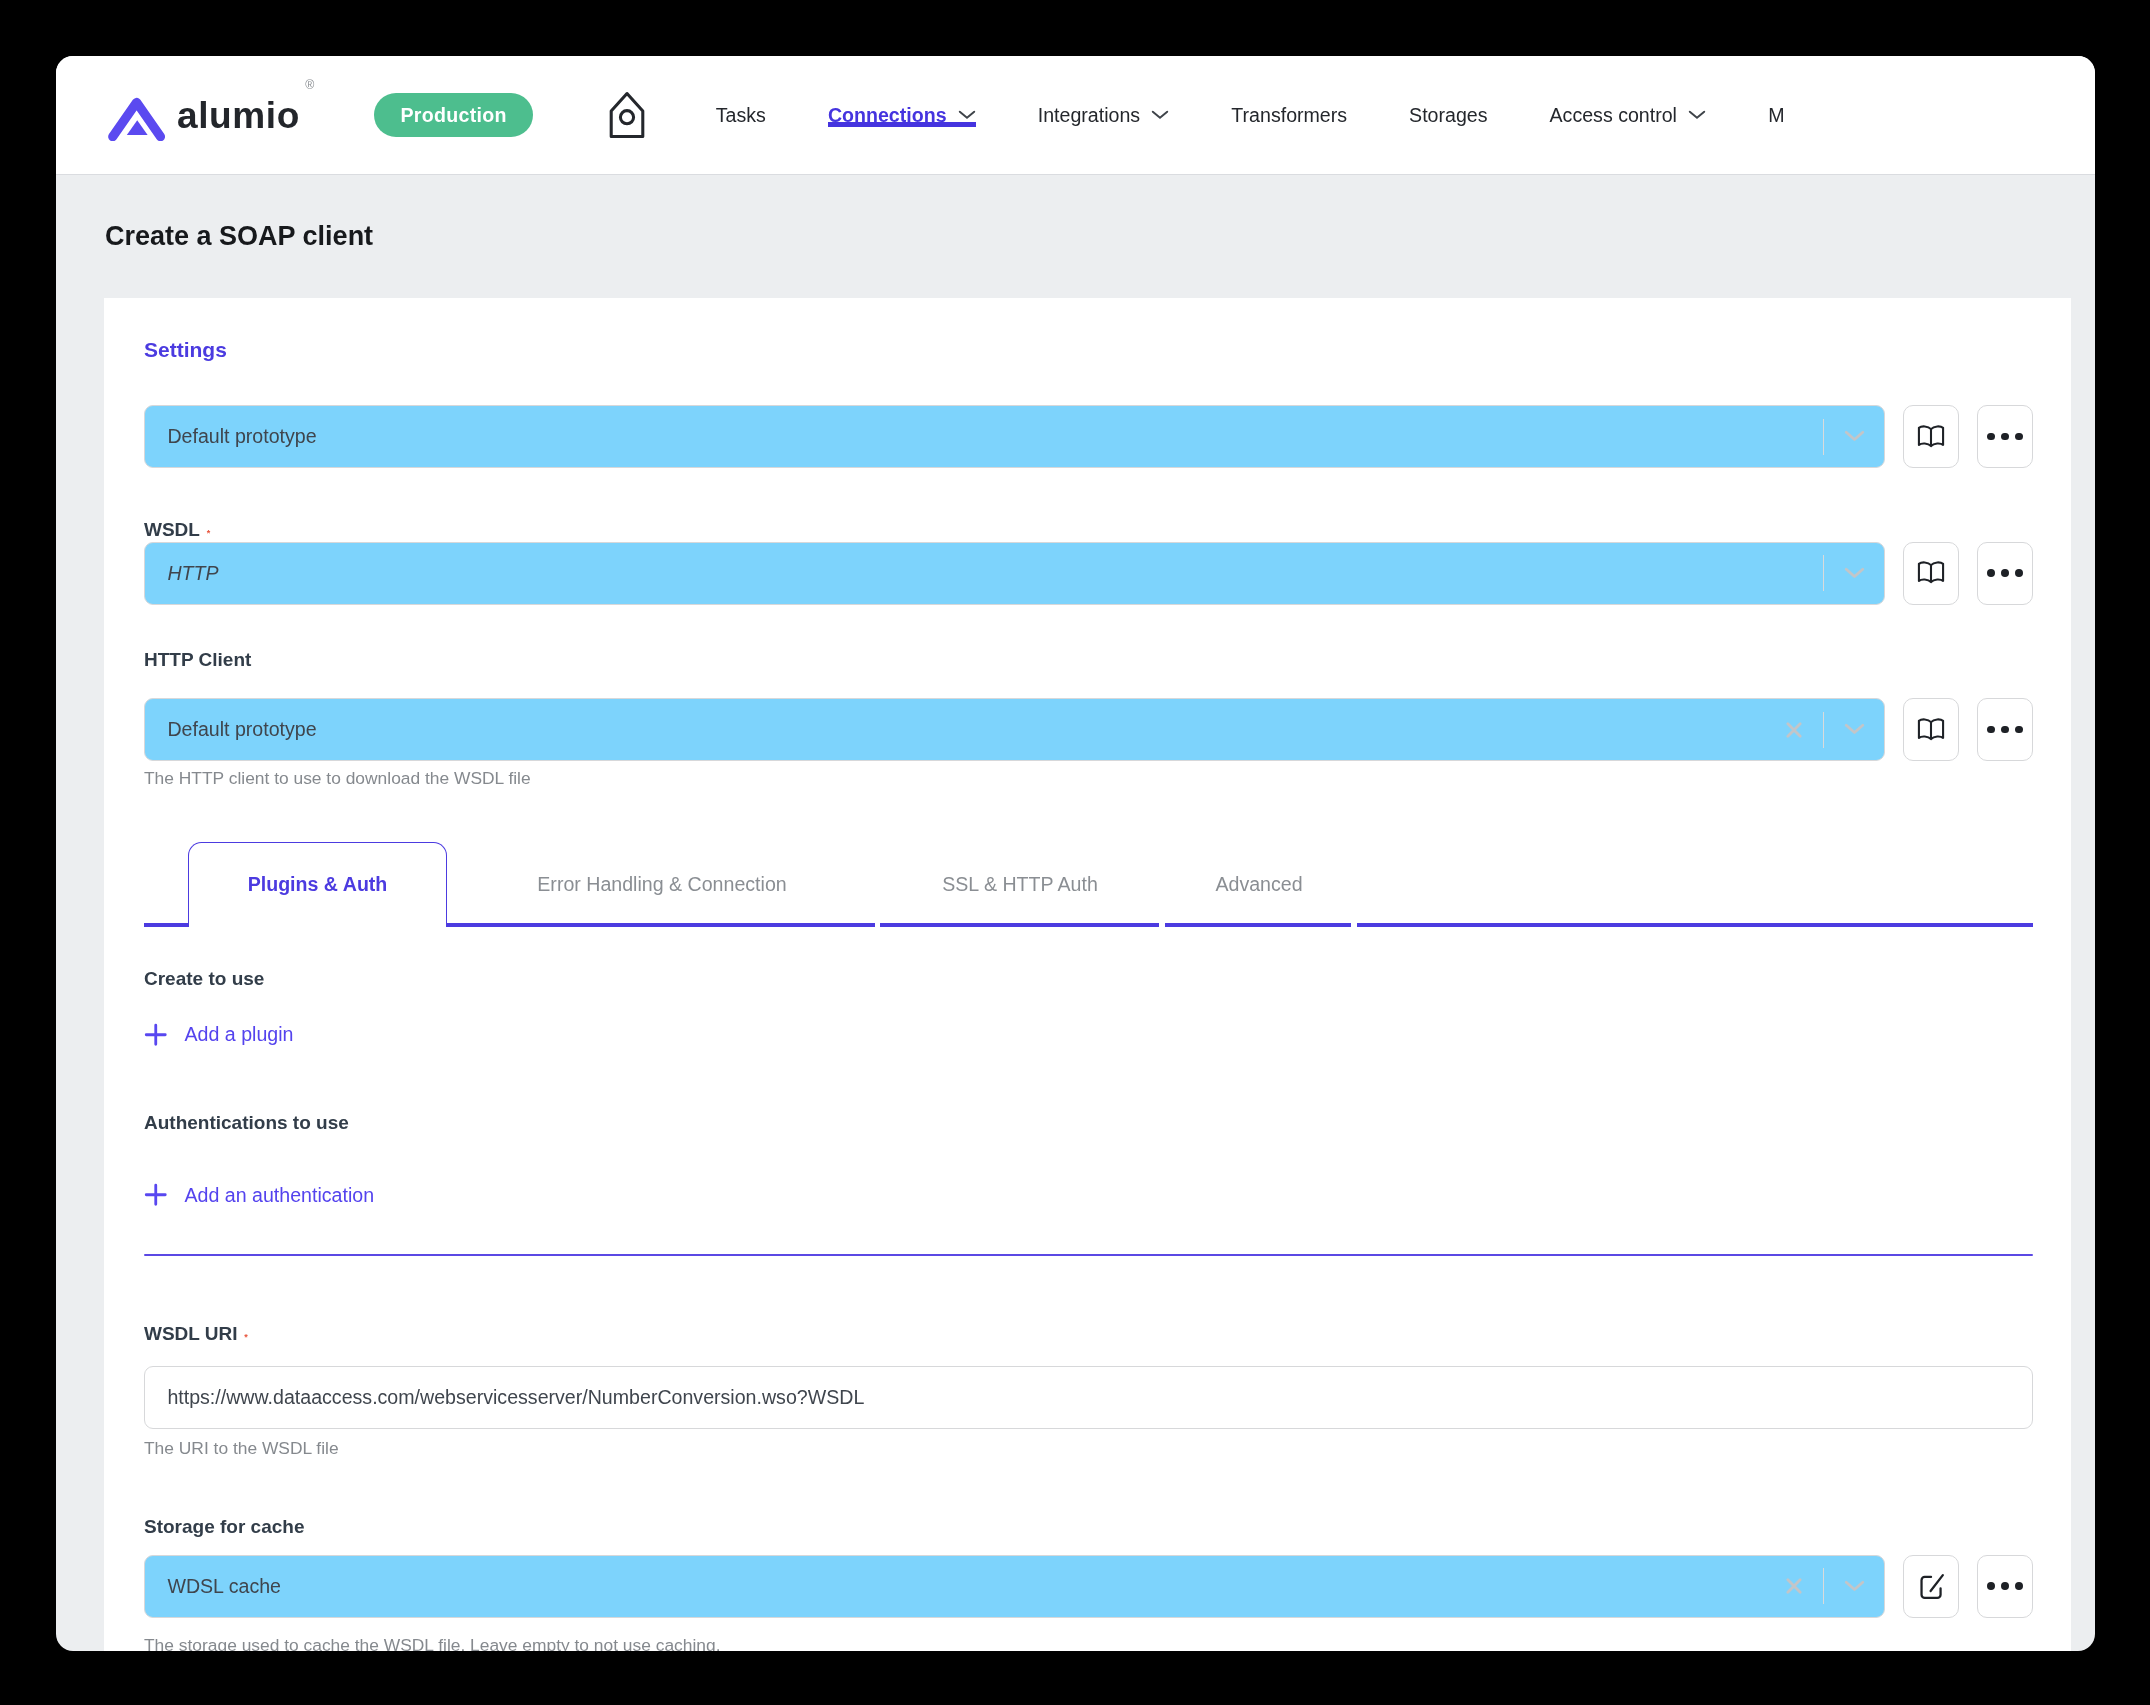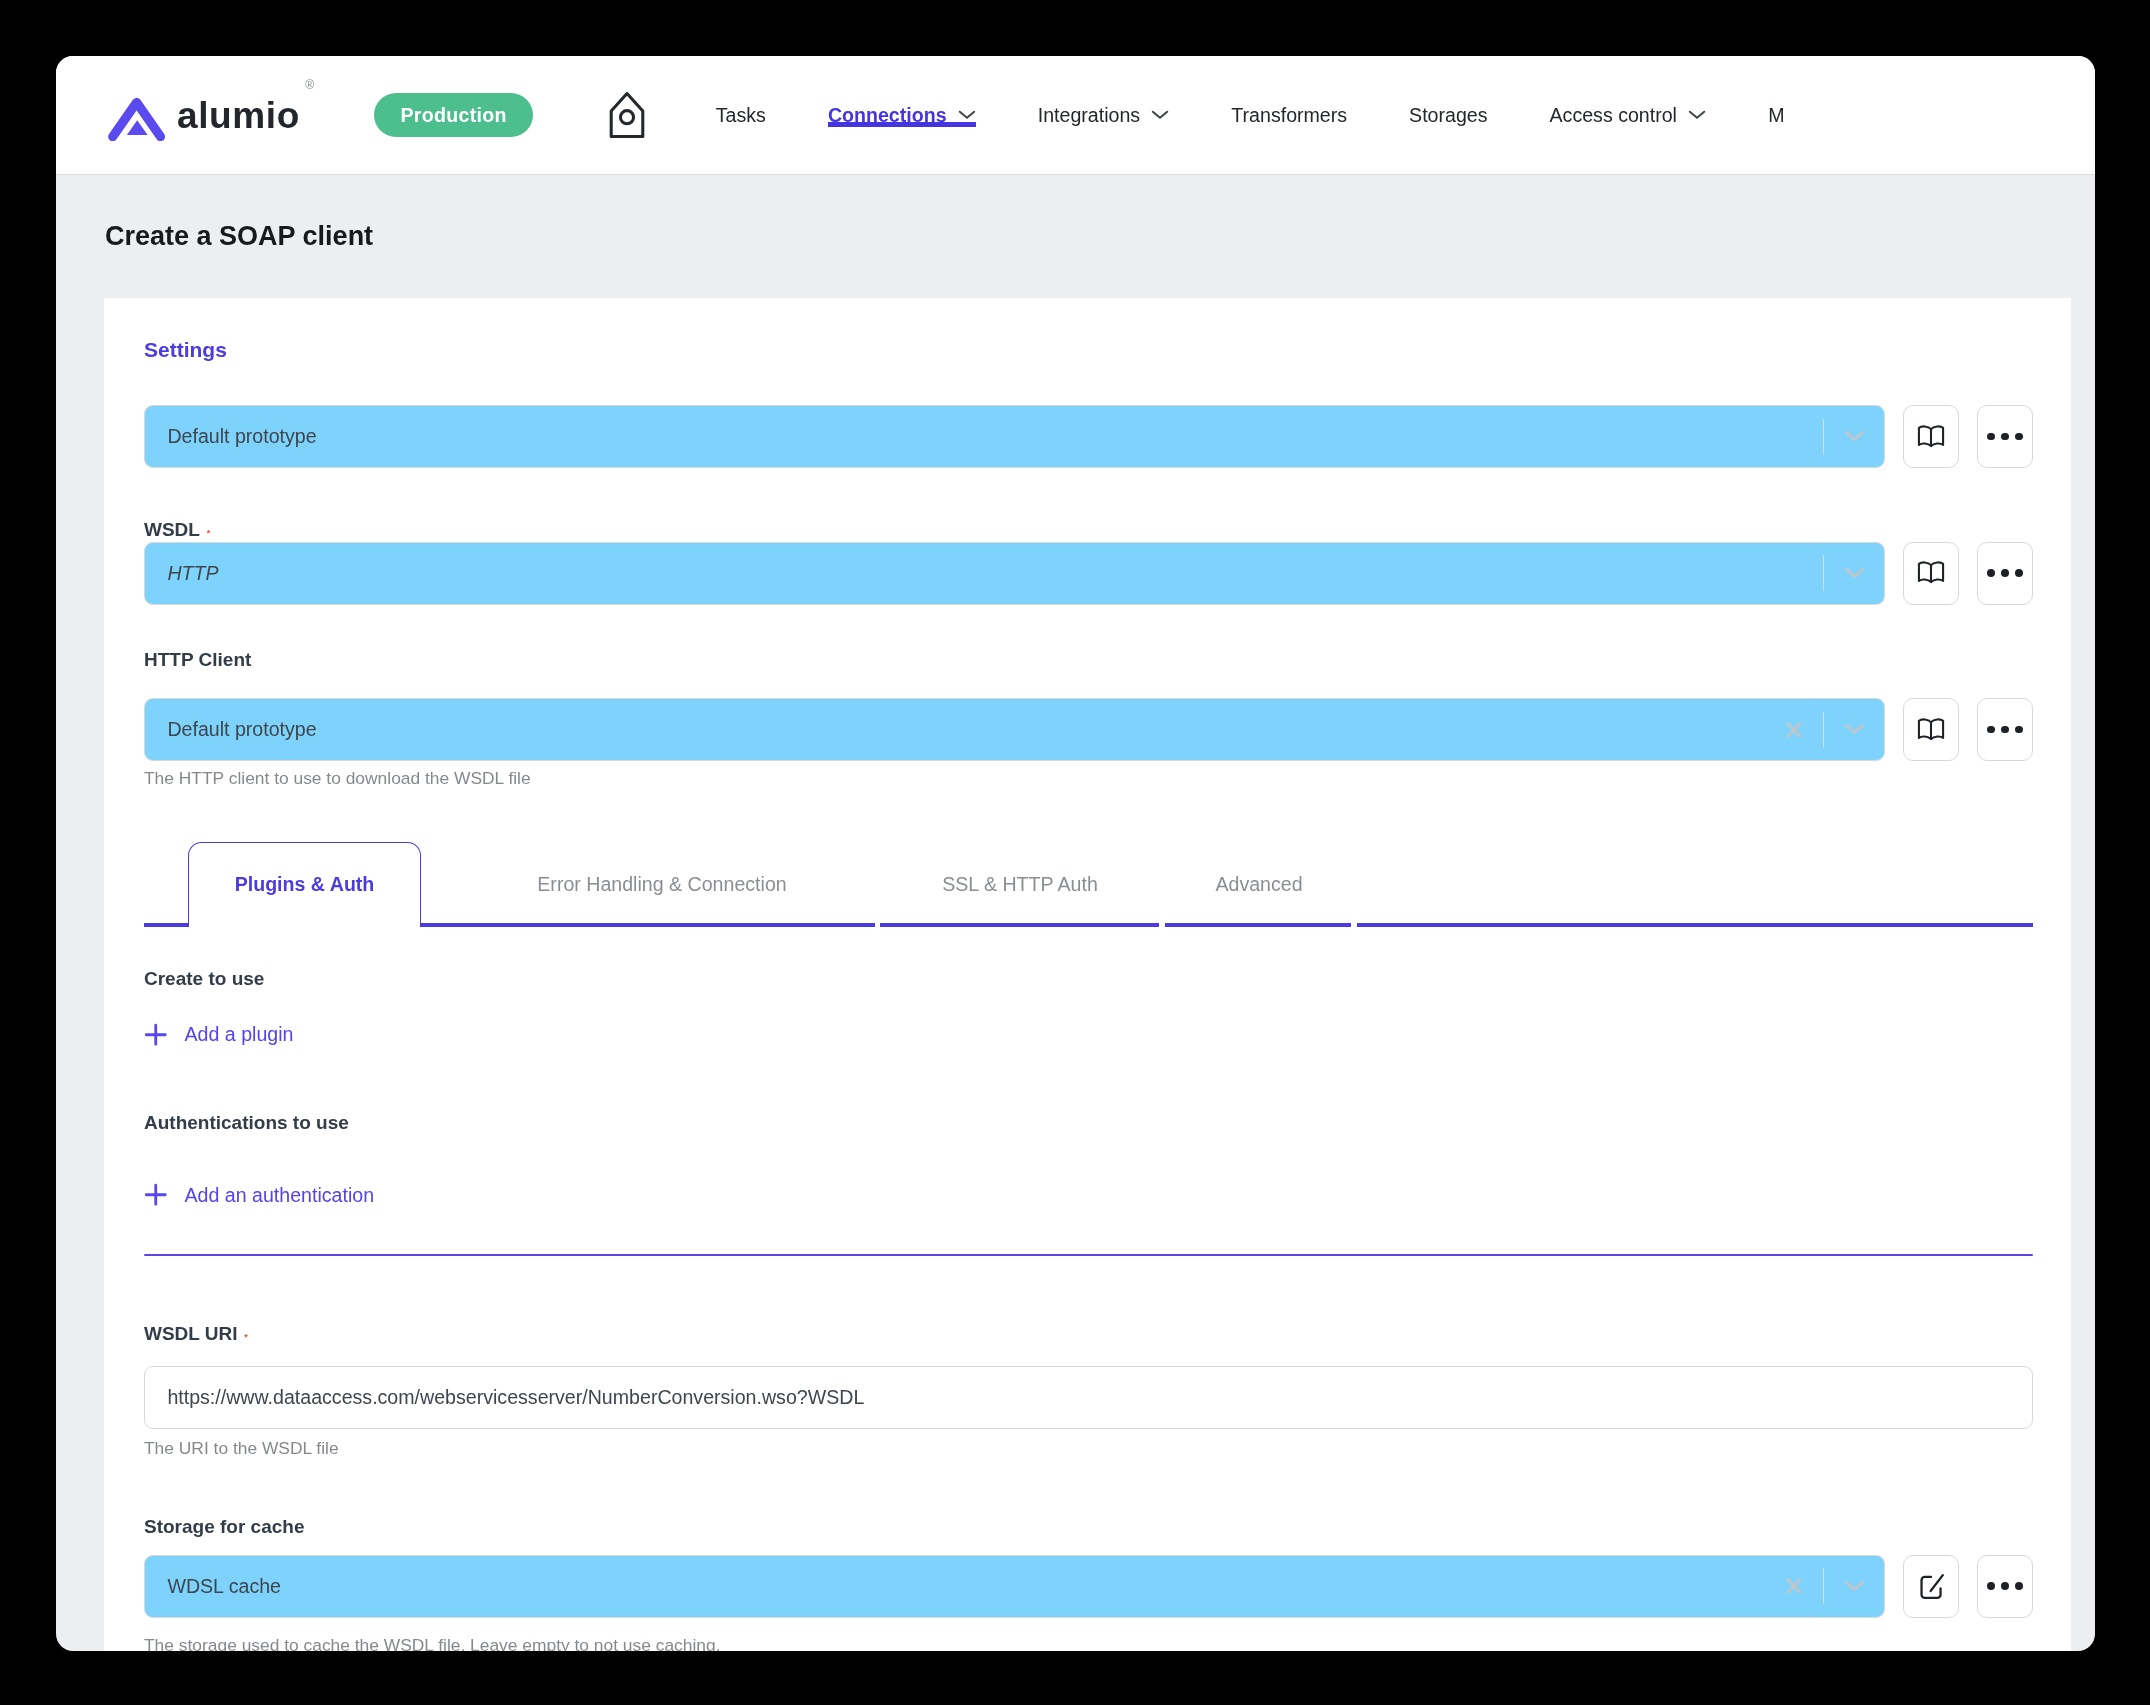--- a/index.html
+++ b/index.html
@@ -62,21 +62,21 @@
   .dots{display:flex;gap:6.2px;}
   .dots span{width:7.8px;height:7.8px;border-radius:50%;background:#1e2126;display:block;}
   .text-input{
     height:63px;box-sizing:border-box;border:1.1px solid #d7d8da;border-radius:9px;background:#fff;
     display:flex;align-items:center;padding-left:22.4px;
   }
   
   .tabbar{position:relative;margin-top:53px;height:85px;}
   .tab-seg{position:absolute;bottom:0;height:3.9px;background:#4c3be0;}
   .tab-active{
-    position:absolute;left:44px;width:233px;top:0;bottom:0;background:#fff;z-index:2;
+    position:absolute;left:44px;width:259px;top:0;bottom:0;background:#fff;z-index:2;
     border:1.7px solid #4c3be0;border-bottom:none;border-radius:13.4px 13.4px 0 0;
     display:flex;align-items:center;justify-content:center;
     font-size:19.6px;font-weight:600;color:#4c3be0;cursor:pointer;box-sizing:border-box;
   }
   .tab-inactive{
     position:absolute;top:50%;transform:translate(-50%,-50%);
     font-size:19.6px;font-weight:500;color:#8a8e93;cursor:pointer;white-space:nowrap;
   }
   .group-title{font-size:19px;line-height:23.5px;font-weight:700;color:#323d49;}
   .add-link{display:flex;align-items:center;gap:17px;cursor:pointer;width:max-content;}

